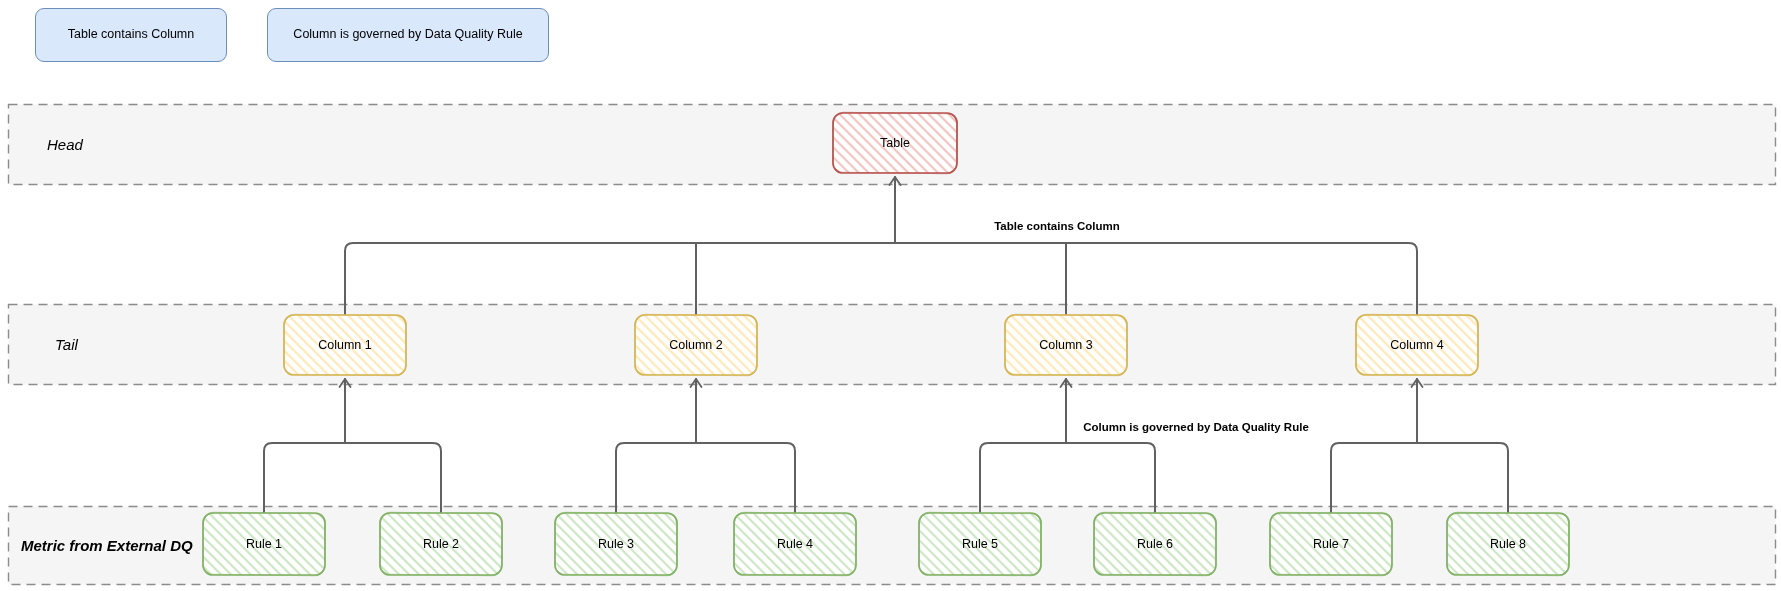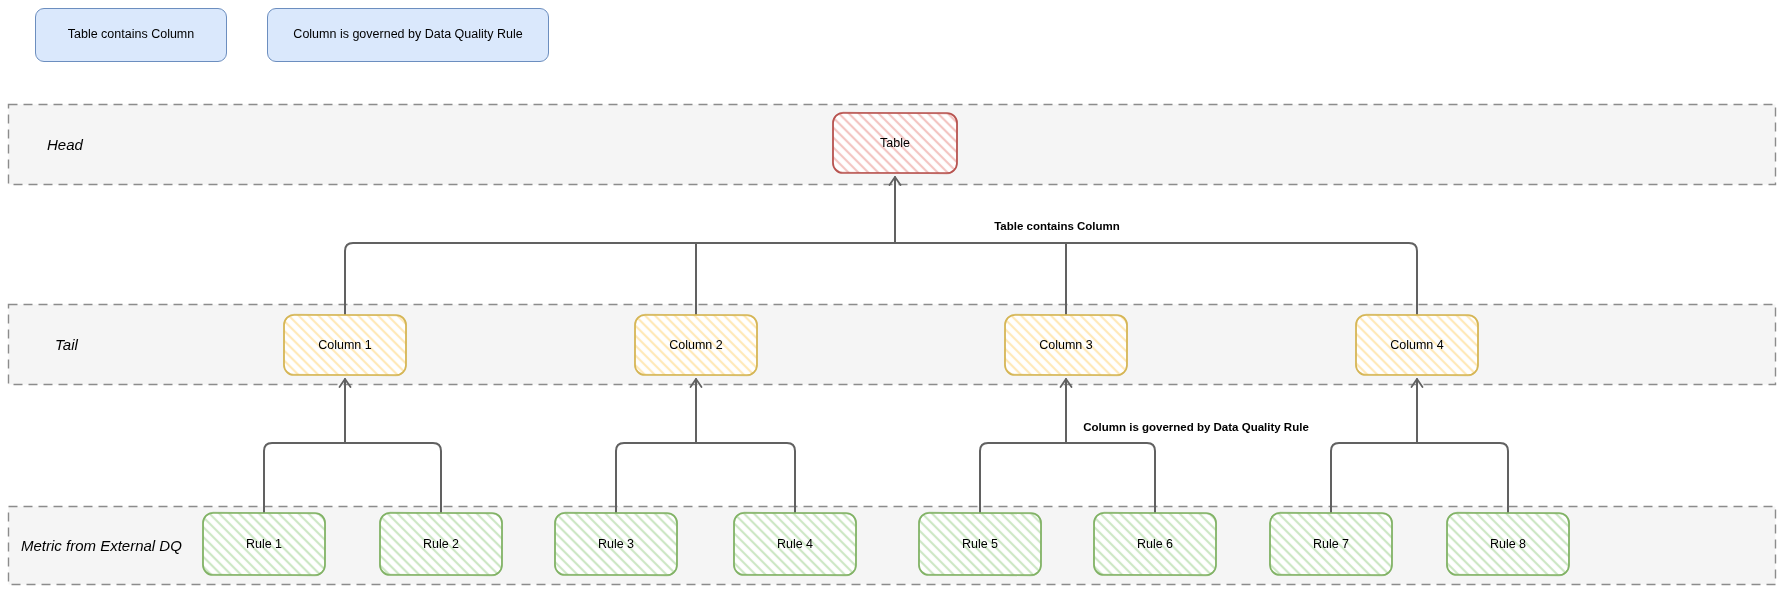--- a/index.html
+++ b/index.html
@@ -134,18 +134,18 @@
         <rect x="1447" y="513" width="122" height="62" rx="10" ry="10" fill="none" stroke="#82b366" stroke-width="1.2" opacity="0.55" transform="rotate(0.8 1508 544)"></rect>
         <text x="1508" y="544" text-anchor="middle" dy="0.35em" fill="#000000" class="node-text">Rule 8</text>
       </g>
     </svg>
 
   <div class="legend-box" id="legend-0" style="left: 35px; top: 8px; width: 192px; height: 54px; background: rgb(218, 232, 252); border-color: rgb(108, 142, 191);">Table contains Column</div>
   <div class="legend-box" id="legend-1" style="left: 267px; top: 8px; width: 282px; height: 54px; background: rgb(218, 232, 252); border-color: rgb(108, 142, 191);">Column is governed by Data Quality Rule</div>
 
   <div class="lane-label" id="lane-label-0" style="left: 47px; top: 144px; text-align: right;">Head</div>
   <div class="lane-label" id="lane-label-1" style="left: 55px; top: 344px; font-style: italic;">Tail</div>
-  <div class="lane-label" id="lane-label-2" style="left: 21px; top: 545px;">Metric from External DQ</div>
+  <div class="lane-label" id="lane-label-2" style="left: 21px; top: 545px; font-weight: bold;">Metric from External DQ</div>
 
   <div class="edge-label" id="edge-label-0" style="left: 1057px; top: 226px;">Table contains Column</div>
   <div class="edge-label" id="edge-label-1" style="left: 1196px; top: 427px;">Column is governed by Data Quality Rule</div>
 
 </div>
 
 </body></html>

